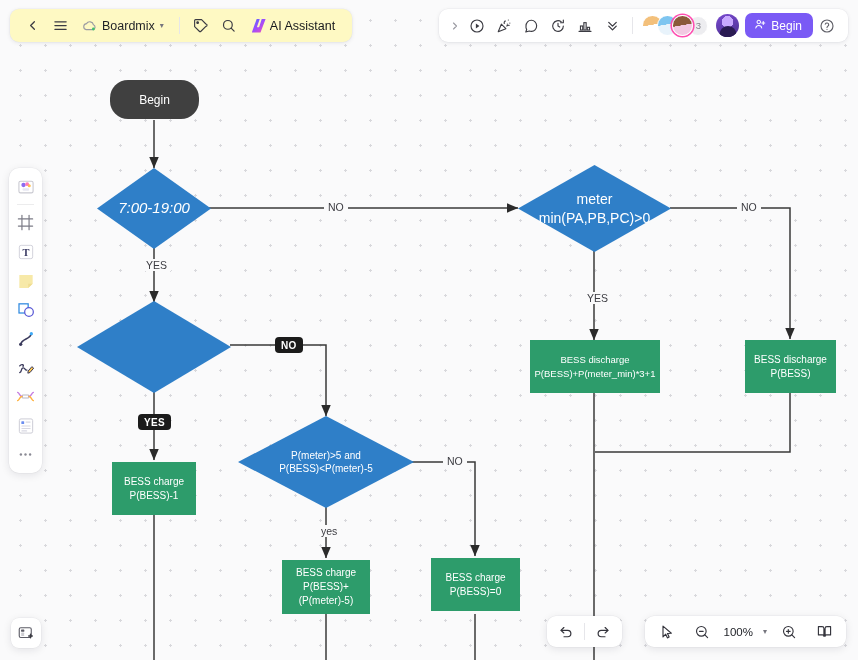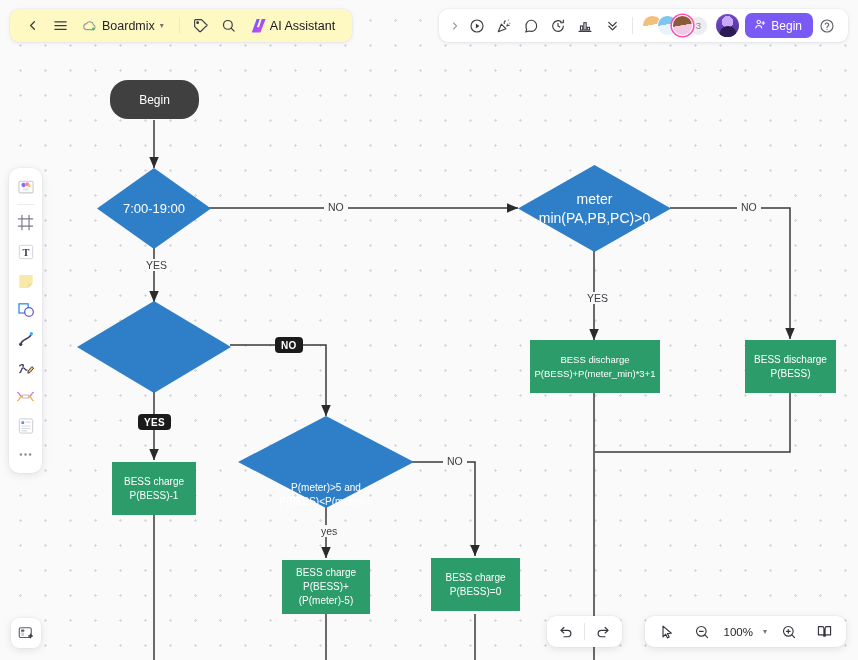--- a/index.html
+++ b/index.html
@@ -204,36 +204,36 @@
       <path d="M594,392 L594,660"></path>
 
       <path d="M790,393 L790,452 L595,452"></path>
     </g>
   </svg>
 
   <div class="node n-begin" style="left:110px;top:80px;width:89px;height:39px;">
     <span>Begin</span>
   </div>
 
-  <div class="node n-diamond" style="left:97px;top:168px;width:114px;height:81px;font-size:13px;">
+  <div class="node n-diamond" style="left:97px;top:168px;width:114px;height:81px;font-size:15px;font-style:italic;">
     <div class="dshape"></div>
     <div class="dtext" style="white-space:pre-line">7:00-19:00</div>
   </div>
 
   <div class="node n-diamond" style="left:518px;top:165px;width:153px;height:87px;font-size:14px;">
     <div class="dshape"></div>
     <div class="dtext" style="white-space:pre-line">meter
 min(PA,PB,PC)&gt;0</div>
   </div>
 
   <div class="node n-diamond" style="left:77px;top:301px;width:154px;height:92px;font-size:10px;">
     <div class="dshape"></div>
   </div>
 
-  <div class="node n-diamond" style="left:238px;top:416px;width:176px;height:92px;font-size:10px;align-items:flex-end;">
+  <div class="node n-diamond" style="left:238px;top:416px;width:176px;height:92px;font-size:10px;">
     <div class="dshape"></div>
     <div class="dtext" style="white-space:pre-line">P(meter)&gt;5 and
 P(BESS)&lt;P(meter)-5</div>
   </div>
 
   <div class="node n-rect" style="left:530px;top:340px;width:130px;height:53px;font-size:9.5px;">
     <span style="white-space:pre-line">BESS discharge
 P(BESS)+P(meter_min)*3+1</span>
   </div>
 

